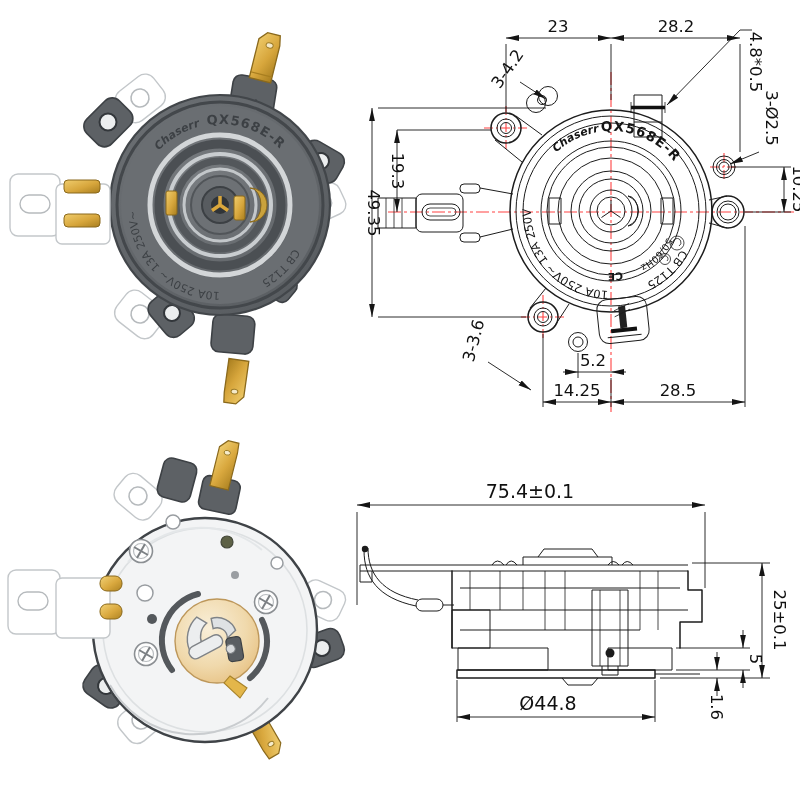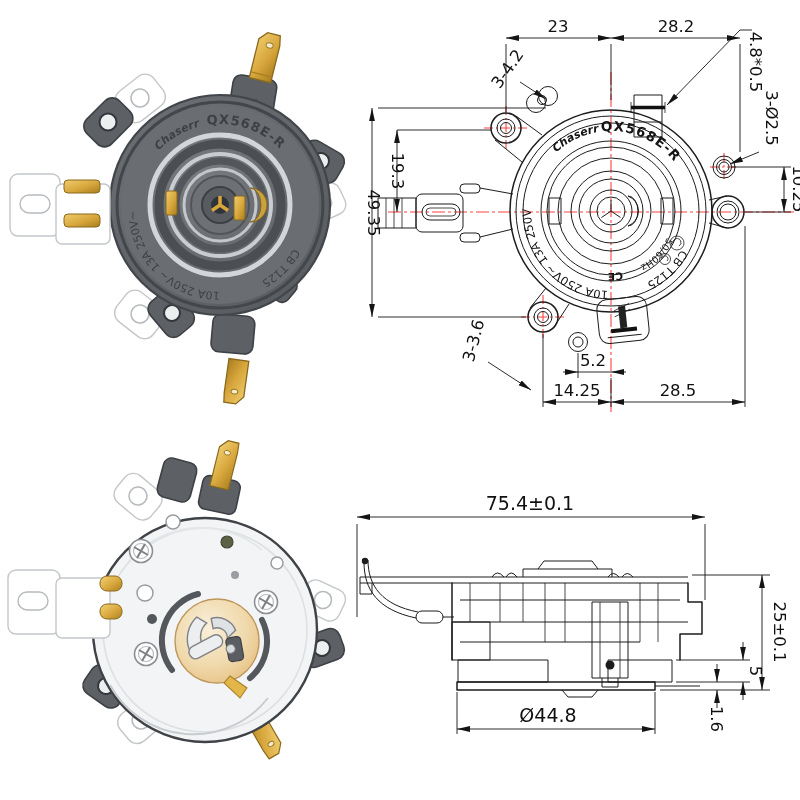--- a/index.html
+++ b/index.html
@@ -425,21 +425,21 @@
   <g>
     <rect class="ghost" x="8" y="140" width="52" height="64" rx="8"></rect>
     <rect class="ghost" x="56" y="148" width="54" height="60" rx="6"></rect>
     <rect x="18" y="162" width="30" height="18" rx="9" fill="#ffffff" stroke="#b6babd" stroke-width="1.4"></rect>
     <rect x="100" y="146" width="22" height="15" rx="7" fill="url(#gGold2)" stroke="#8a691c" stroke-width="1"></rect>
     <rect x="100" y="174" width="22" height="15" rx="7" fill="url(#gGold2)" stroke="#8a691c" stroke-width="1"></rect>
   </g>
 </svg>
 </div>
 
-<div class="view" style="left:340px;top:482px;width:460px;height:290px">
+<div class="view" style="left:340px;top:470px;width:460px;height:290px">
 <svg width="460" height="290" viewBox="0 0 460 290">
   <defs>
     <marker id="arrS" markerWidth="14" markerHeight="10" refX="13" refY="4.5" orient="auto-start-reverse" markerUnits="userSpaceOnUse">
       <path d="M0,1.6 L13,4.5 L0,7.4 Z" fill="#141414"></path>
     </marker>
   </defs>
 
   <g>
 
     <g>

